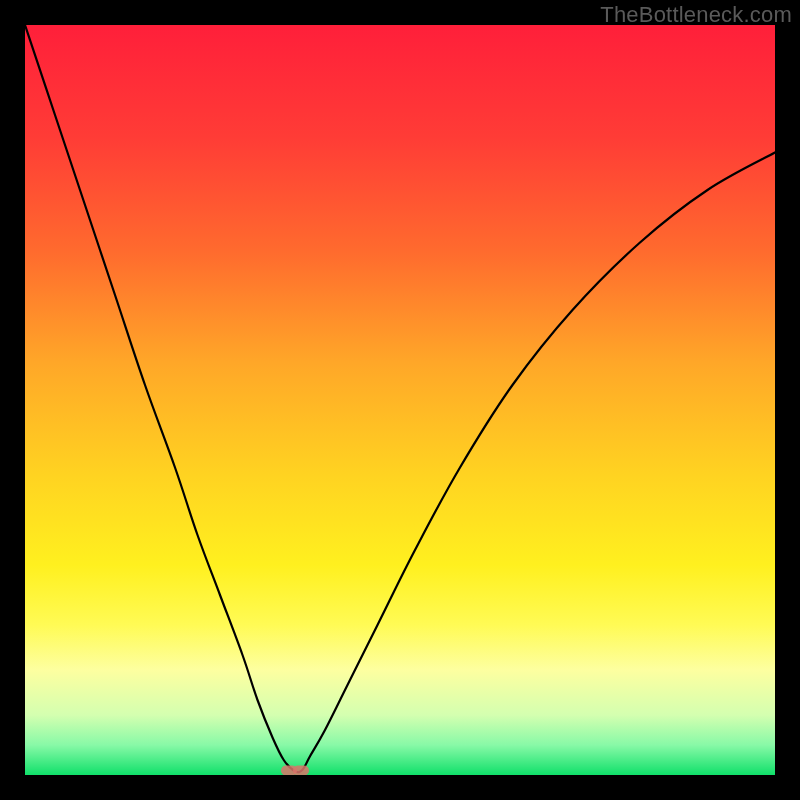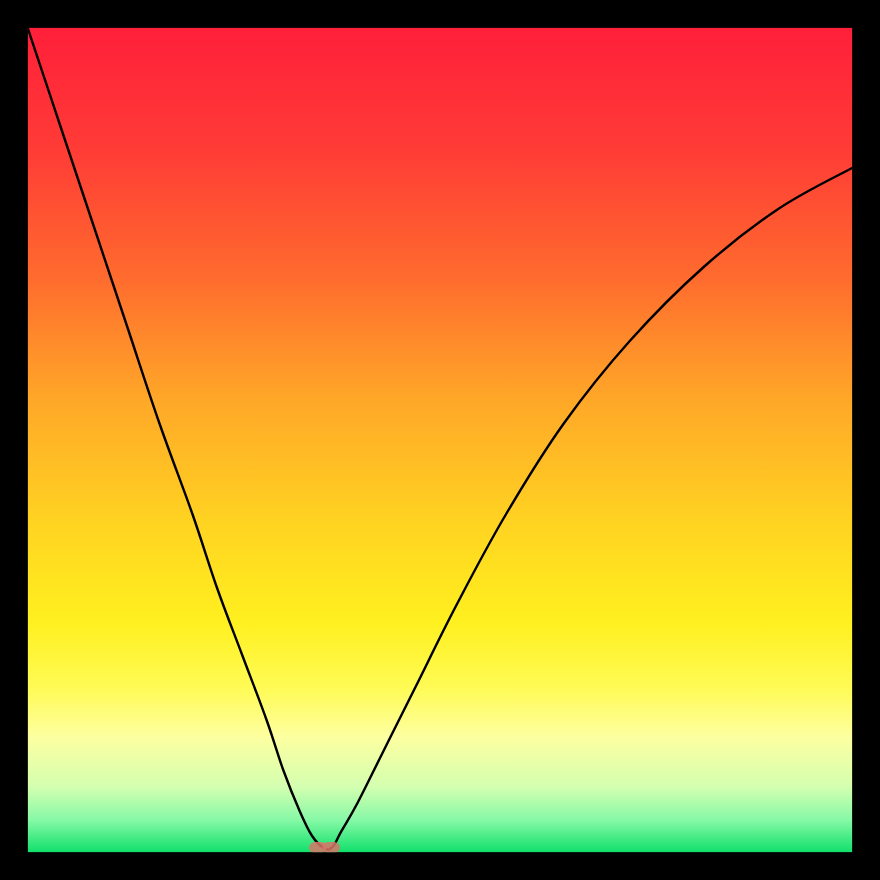--- a/index.html
+++ b/index.html
@@ -39,20 +39,21 @@
   }
   .marker {
     fill: #d9746a;
     opacity: 0.85;
   }
 </style>
 </head>
 <body>
 
 <div class="frame">
+  <div class="watermark">TheBottleneck.com</div>
   <div class="plot">
     <svg id="chart-svg" width="750" height="750" viewBox="0 0 750 750" preserveAspectRatio="none">
       <defs>
         <linearGradient id="bg-grad" x1="0" y1="0" x2="0" y2="1">
             <stop offset="0%" stop-color="#ff1f3a"></stop>
             <stop offset="15%" stop-color="#ff3c36"></stop>
             <stop offset="30%" stop-color="#ff6a2e"></stop>
             <stop offset="45%" stop-color="#ffa728"></stop>
             <stop offset="60%" stop-color="#ffd321"></stop>
             <stop offset="72%" stop-color="#fff01f"></stop>

